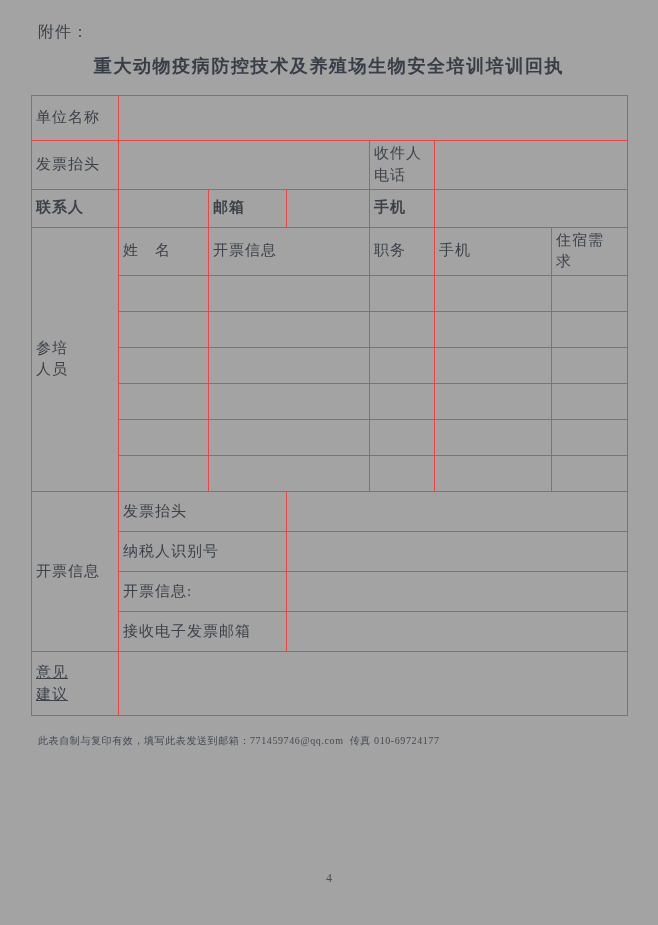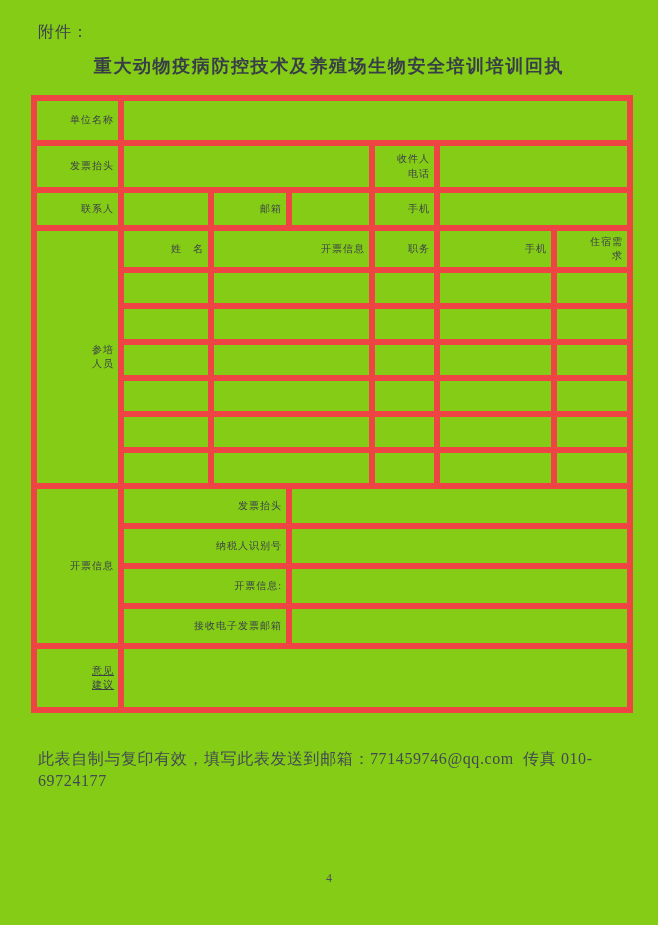--- a/index.html
+++ b/index.html
@@ -5,21 +5,21 @@
   * { box-sizing: border-box; }
   html, body {
     margin: 0;
     padding: 0;
     background: #ffffff;
   }
   .page {
     position: relative;
     width: 658px;
     height: 925px;
-    background: #84cc16;
+    background: #a3a3a3;
     overflow: hidden;
     font-family: "Liberation Serif", "DejaVu Serif", serif;
     color: #3c414a;
   }
   .attachment {
     position: absolute;
     top: 22px;
     left: 38px;
     font-size: 16px;
     letter-spacing: 1px;
@@ -38,44 +38,44 @@
   }
   table.form {
     position: absolute;
     top: 95px;
     left: 31px;
     width: 596px;
     border-collapse: collapse;
     table-layout: fixed;
   }
   table.form td {
-    border: 6px solid #ef4444;
-    font-size: 10px;
-    text-align: right;
+    border: 1px solid #ef4444;
+    font-size: 15px;
+    text-align: left;
     vertical-align: middle;
     padding: 2px 4px;
     white-space: pre-line;
     line-height: 1.45;
     letter-spacing: 1px;
     color: #3c414a;
     overflow: hidden;
   }
   tr.r-unit       { height: 45px; }
   tr.r-address    { height: 47px; }
-  tr.r-contact    { height: 38px; }
+  tr.r-contact    { height: 38px; font-weight: bold; }
   tr.r-part-head  { height: 42px; }
   tr.r-part       { height: 36px; }
   tr.r-invoice    { height: 40px; }
   tr.r-comments   { height: 64px; text-decoration: underline; }
   .footer-note {
     position: absolute;
     left: 38px;
     top: 712px;
     width: 590px;
-    font-size: 16px;
+    font-size: 10px;
     letter-spacing: 0.6px;
     color: #434954;
     white-space: pre-wrap;
   }
   .footer-note p { margin: 0 0 15px 0; line-height: 1.4; }
   .page-number {
     position: absolute;
     top: 871px;
     left: 0;
     width: 100%;

